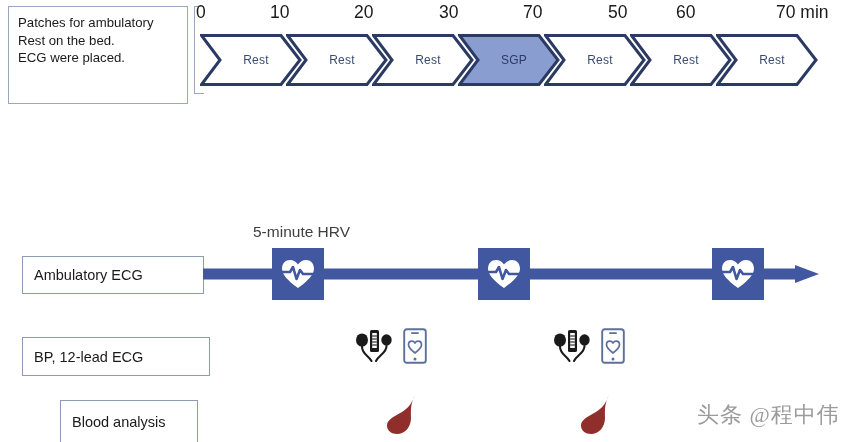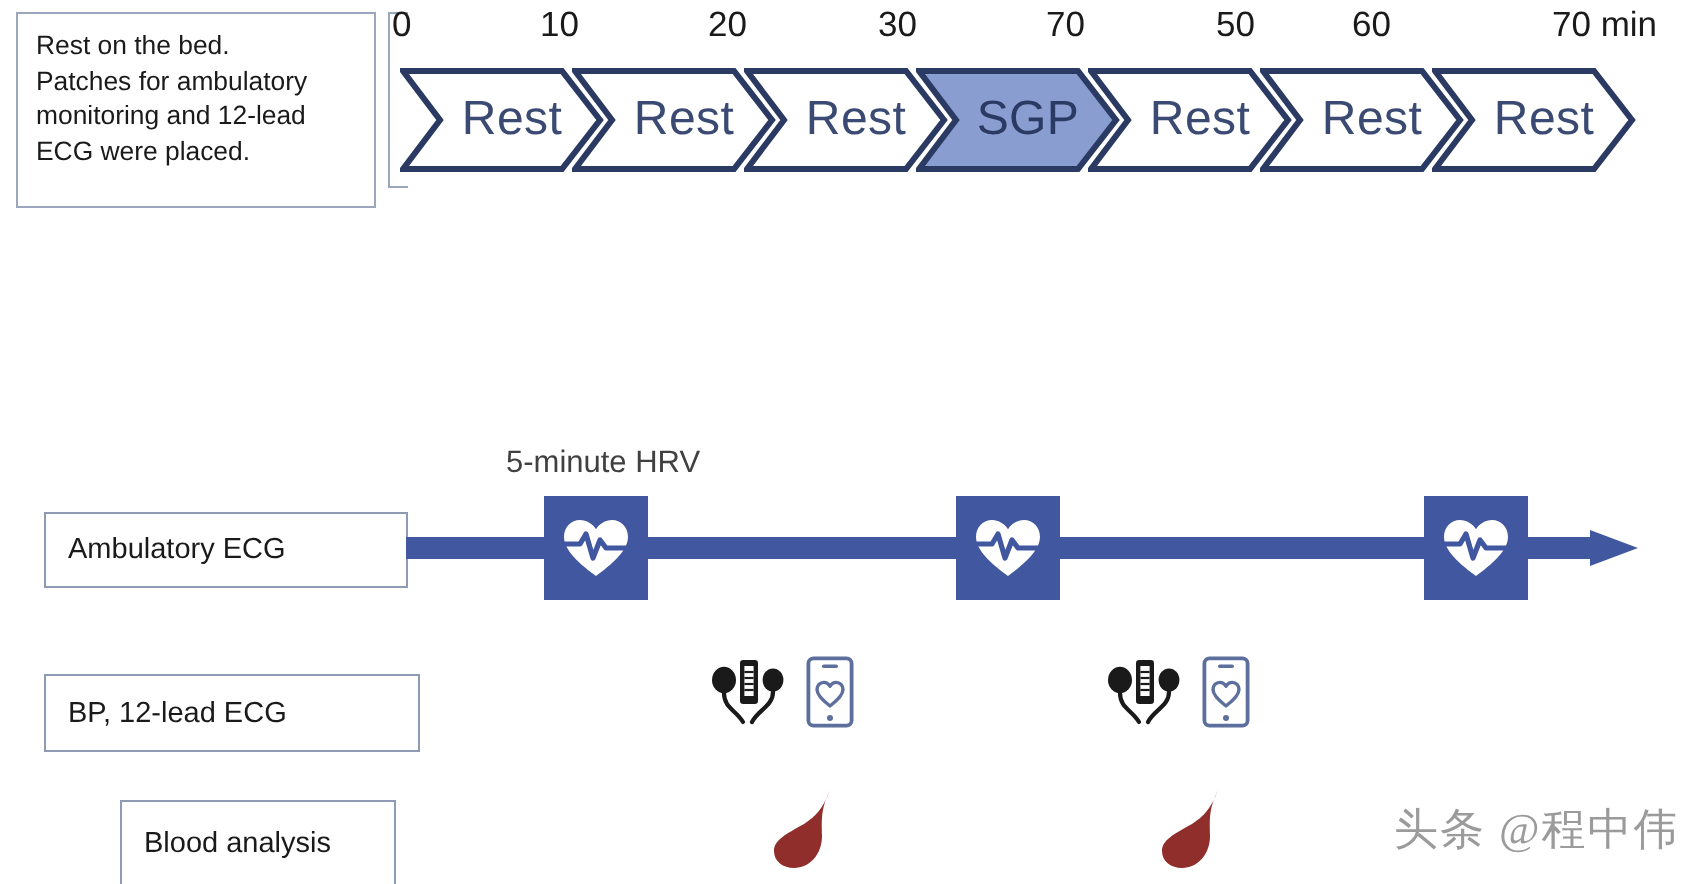--- a/index.html
+++ b/index.html
@@ -32,21 +32,21 @@
   }
 
   
   #chev-row{left:200px;top:34px;width:620px;height:52px;}
   .chev{
     position:absolute;top:0;height:52px;
     display:flex;align-items:center;justify-content:center;
   }
   .chev svg{position:absolute;left:0;top:0;}
   .chev span{
-    position:relative;z-index:2;font-size:24px;color:#3a4a72;
+    position:relative;z-index:2;font-size:12px;color:#3a4a72;
     letter-spacing:.2px;padding-left:10px;
   }
   .chev.sgp span{color:#2b3a63;}
 
   
   .row-label{
     position:absolute;border:1.3px solid #8d9bb4;background:#fff;
     box-sizing:border-box;display:flex;align-items:center;
     font-size:14.5px;color:#1a1a1a;padding-left:11px;
   }
@@ -83,23 +83,22 @@
   #watermark{
     left:697px;top:400px;font-size:22px;color:#9b9b9b;
     white-space:nowrap;letter-spacing:1px;
     font-family:Liberation Serif, serif;
   }
 </style>
 </head>
 <body>
 
 <div class="abs" id="note-box">
+  <div class="line">Patches for ambulatory</div>
   <div class="line">Rest on the bed.</div>
-  <div class="line">Patches for ambulatory</div>
-  <div class="line">monitoring and 12-lead</div>
   <div class="line">ECG were placed.</div>
 </div>
 
 <div class="abs" id="axis-bracket"></div>
 
 <div class="abs" id="axis-wrap">
   <span class="tick-label" style="left:0px;">0</span>
   <span class="tick-label" style="left:74px;">10</span>
   <span class="tick-label" style="left:158px;">20</span>
   <span class="tick-label" style="left:243px;">30</span>

